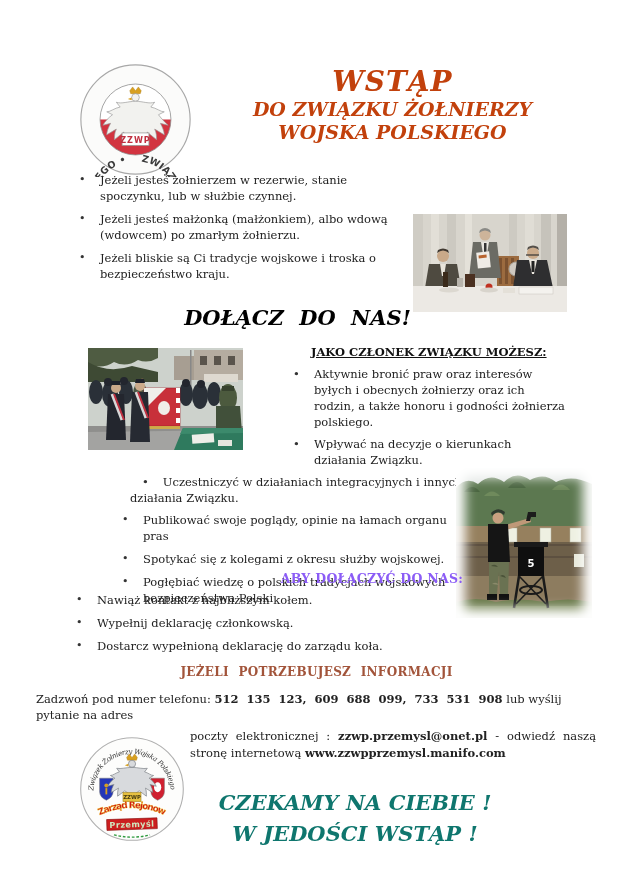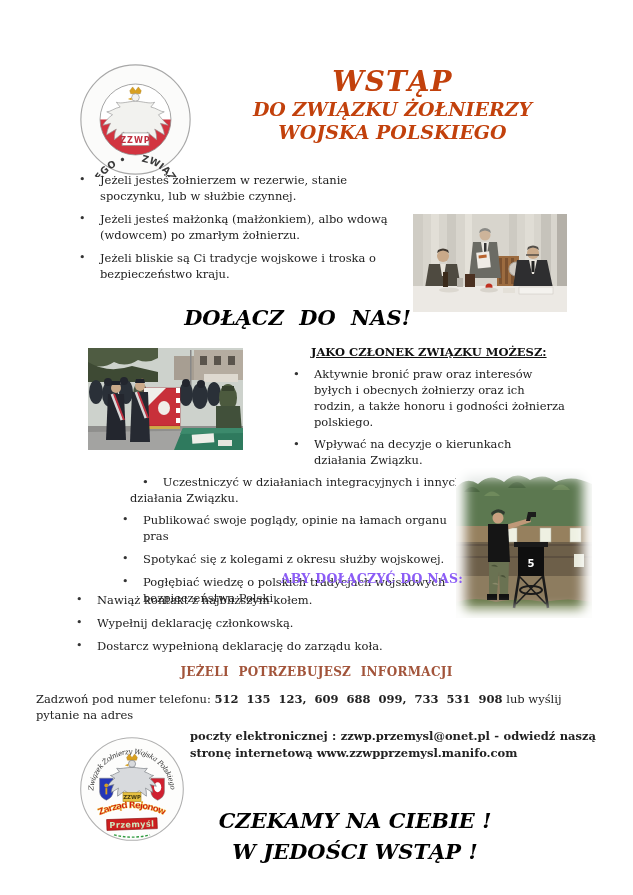--- a/index.html
+++ b/index.html
@@ -40,25 +40,25 @@
   .howto-head{position:absolute;left:160px;top:571px;width:424px;text-align:center;
               font-weight:bold;font-size:12.5px;color:#8b5cf6;letter-spacing:.3px;}
   .howto{position:absolute;left:72px;top:592px;width:400px;}
   .howto .blt{margin-bottom:7px;}
   
   .info-head{position:absolute;left:0;top:665px;width:633px;text-align:center;font-weight:bold;
              font-size:12px;color:#a2543a;word-spacing:5px;letter-spacing:.3px;}
   .phone-line{position:absolute;left:36px;top:691px;width:565px;font-size:11.5px;line-height:16px;}
   .phone-line b{word-spacing:4px;}
   .email-block{position:absolute;left:190px;top:728px;width:406px;font-size:11.5px;
-               line-height:17px;text-align:justify;font-weight:bold;}
+               line-height:17px;text-align:justify;}
   .logo-bottom{position:absolute;left:78px;top:735px;width:108px;height:108px;}
   
   .closing{position:absolute;left:180px;top:787px;width:350px;text-align:center;
-           color:#000000;font-style:italic;font-weight:bold;font-size:21px;line-height:31px;margin-top:18px;}
+           color:#0f766e;font-style:italic;font-weight:bold;font-size:21px;line-height:31px;}
 </style>
 </head>
 <body>
 
 <div class="page">
 
   <div class="logo-top">
     <svg viewBox="0 0 120 120" width="115" height="115">
       <circle cx="60" cy="60" r="57" fill="#fbfbfa" stroke="#a8a8a8" stroke-width="1.2"></circle>
       <defs>

